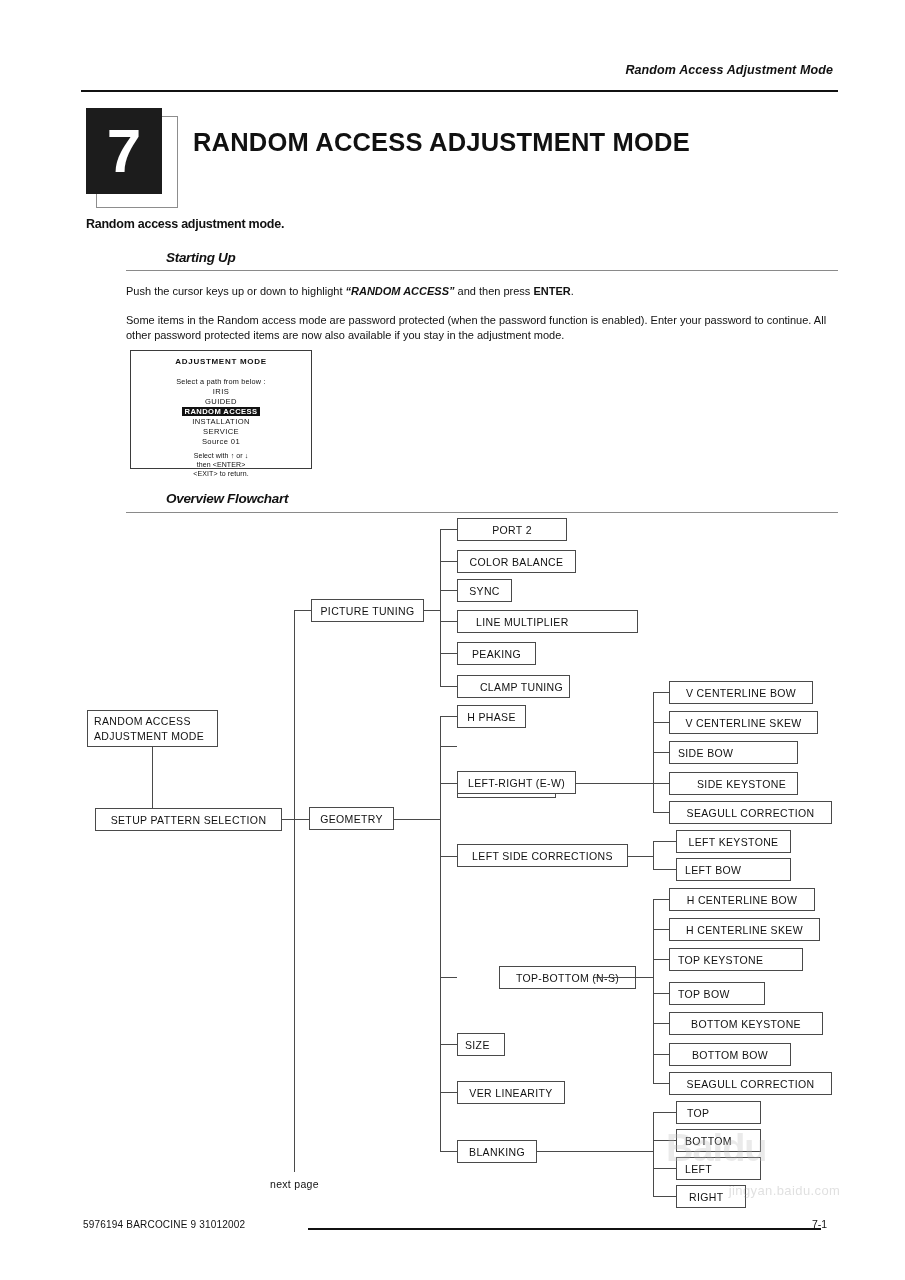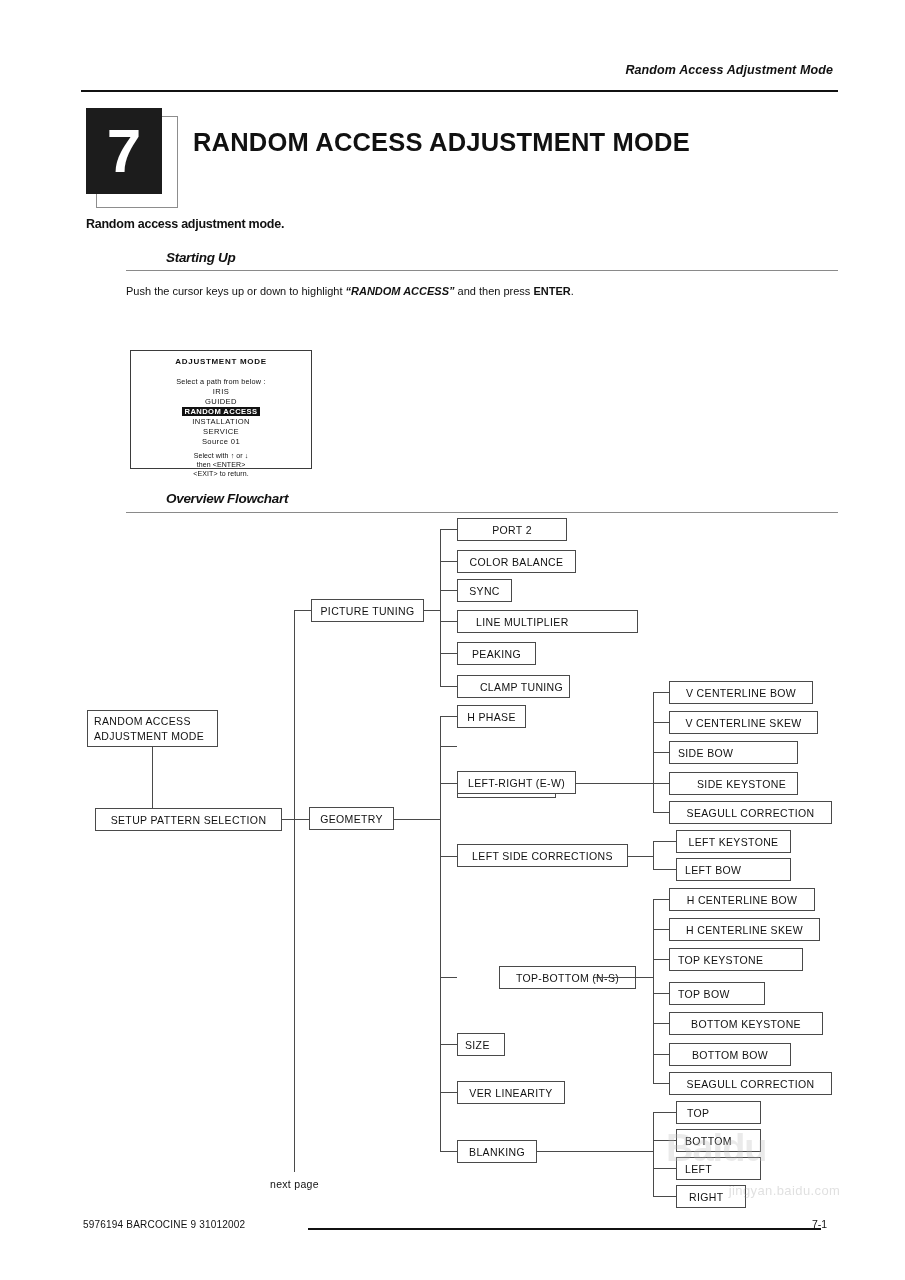--- a/index.html
+++ b/index.html
@@ -137,20 +137,21 @@
   <div id="section-intro">Random access adjustment mode.</div>
 
   <div class="sub-head" id="startingup-head">Starting Up</div>
   <div class="sub-rule" id="startingup-rule"></div>
 
   <div class="para" id="para-push">
     <span>Push the cursor keys up or down to highlight</span>
     <span class="q">“RANDOM ACCESS”</span><span> and then press </span><span class="b">ENTER</span><span>.</span>
   </div>
 
+  <div class="para" id="para-password">Some items in the Random access mode are password protected (when the password function is enabled).  Enter your password to continue.  All other password protected items are now also available if you stay in the adjustment mode.</div>
 
   <div id="osd-menu">
     <div id="osd-title">ADJUSTMENT MODE</div>
     <div id="osd-select-path">Select a path from below :</div>
     <div class="osd-item">IRIS</div>
     <div class="osd-item">GUIDED</div>
     <div id="osd-random-wrap">
       <span id="osd-item-random">RANDOM ACCESS</span>
     </div>
     <div class="osd-item">INSTALLATION</div>

